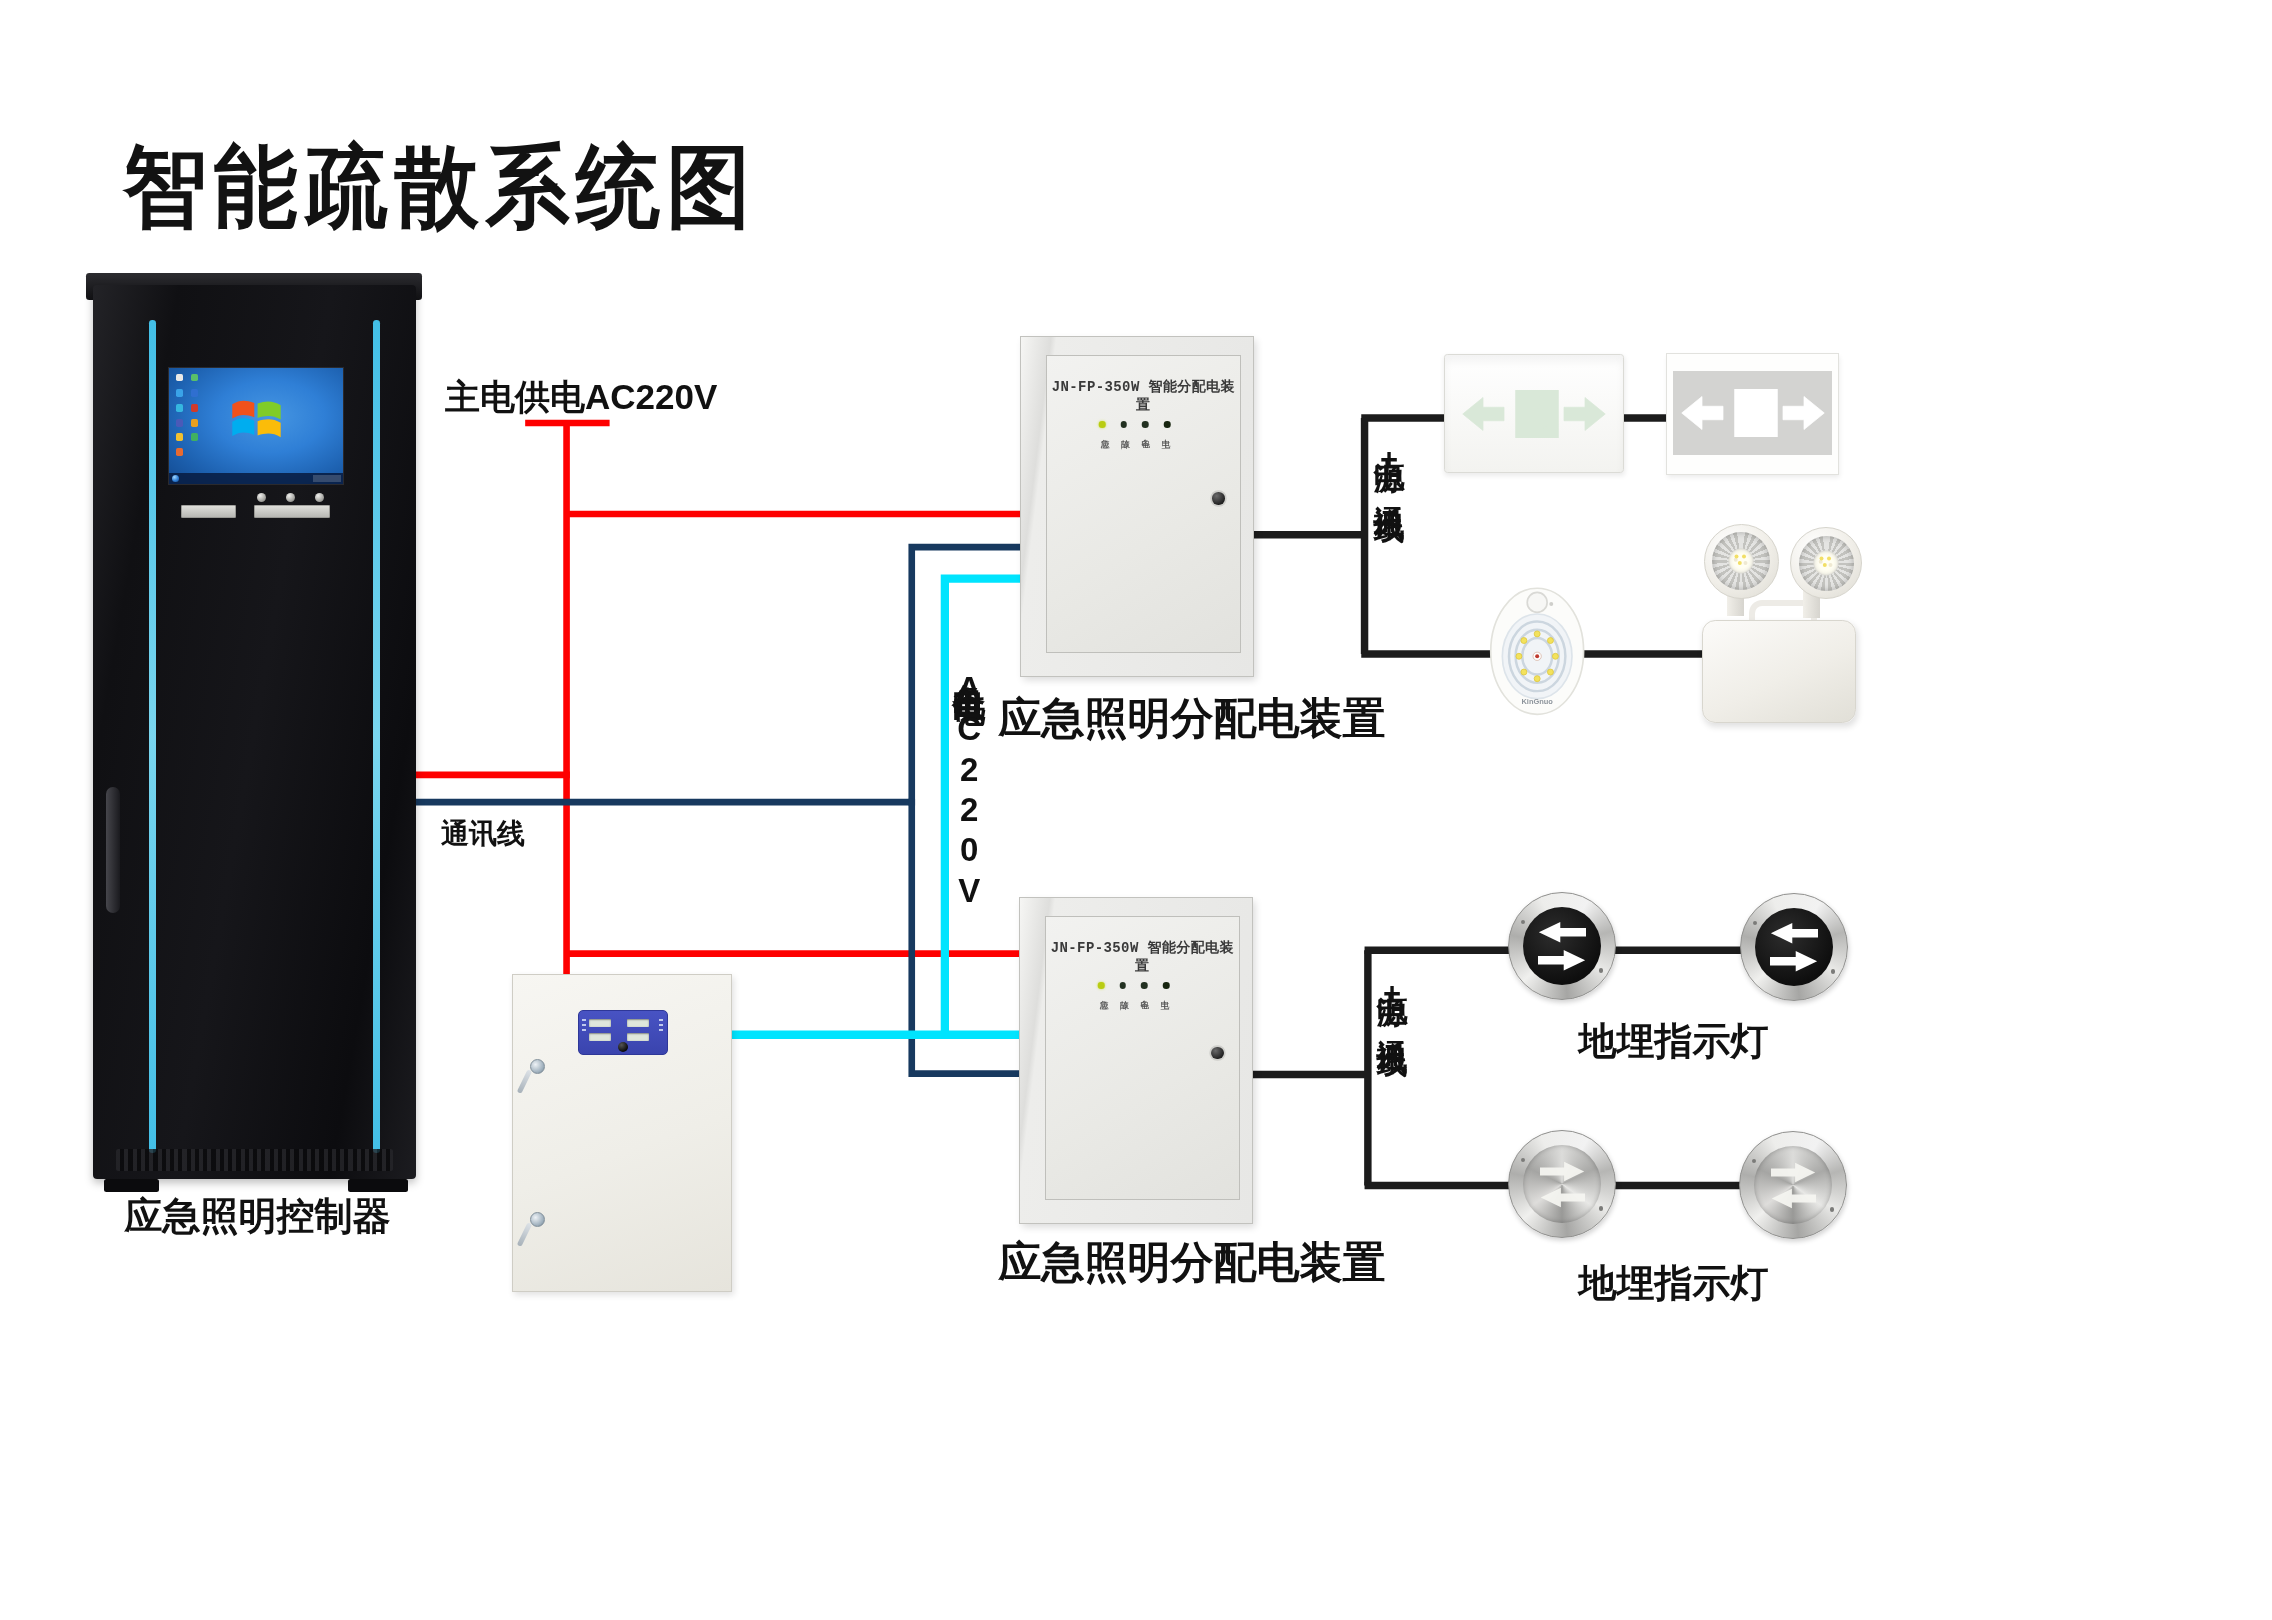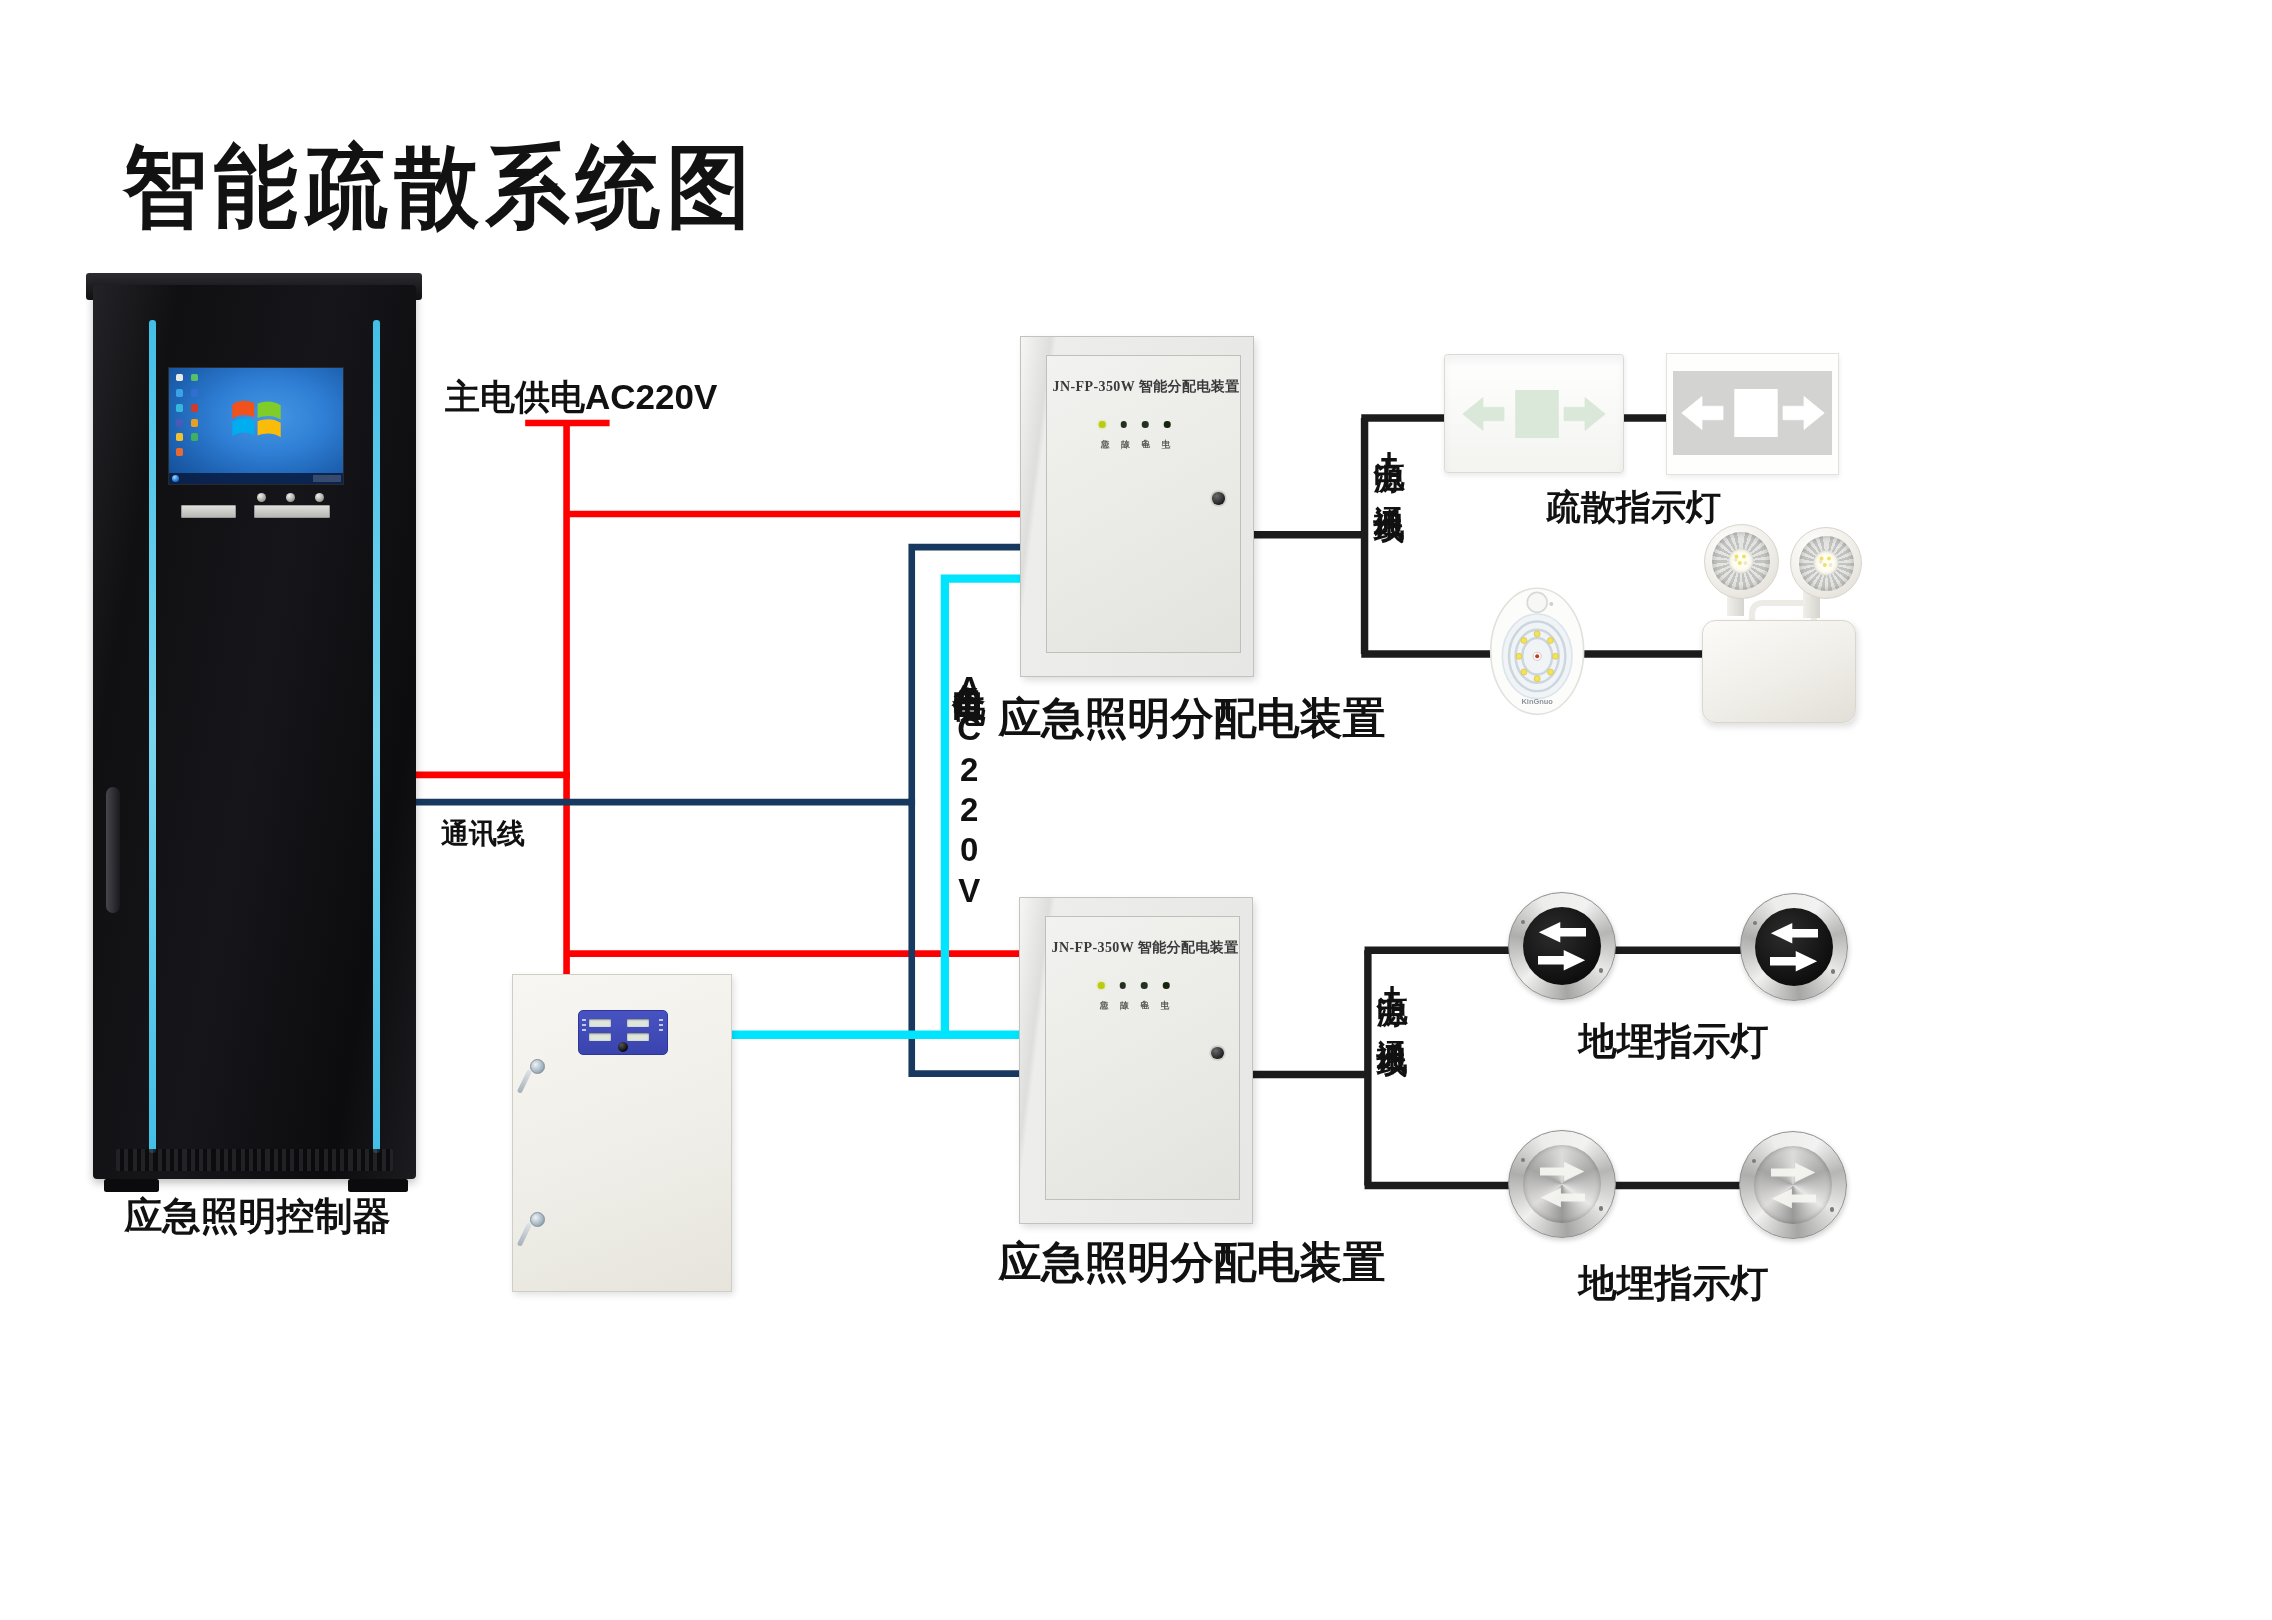--- a/index.html
+++ b/index.html
@@ -60,22 +60,22 @@
         background:radial-gradient(circle at 35% 35%,#eef2f6,#9fb0bd 65%,#6e7e8a);border:0.8px solid #82909b;}
   .psu-key{position:absolute;left:9px;width:5px;height:25px;border-radius:2.5px;transform:rotate(26deg);
         background:linear-gradient(#dde2e7,#a7b1b9);}
 
   
   .dbox{position:absolute;left:1020px;width:232px;z-index:2;
         background:linear-gradient(97deg,#f6f6f4 0%,#dededc 11%,#ededeb 13%,#e7e7e5 100%);
         border:0.8px solid #c2c2be;box-shadow:2.5px 4.1px 7.5px rgba(0,0,0,.14);}
   .dbox-door{position:absolute;left:25px;top:18px;right:12.4px;bottom:23px;border:1.7px solid #bfbfbb;
         background:linear-gradient(150deg,#f2f2f0 0%,#e9e9e5 60%,#e2e2de 100%);}
-  .dbox-title{position:absolute;left:0;right:0;top:21.5px;text-align:right;
-        font-family:Liberation Serif, serif;font-weight:bold;
+  .dbox-title{position:absolute;left:0;right:0;top:21.5px;text-align:center;
+        font-family:Liberation Mono, monospace;font-weight:bold;
         font-size:14px;color:#3a3a3a;letter-spacing:0.4px;}
   .dbox-leds{position:absolute;left:50%;top:65px;transform:translateX(-62%);display:flex;gap:15px;}
   .led{width:6.6px;height:6.6px;border-radius:50%;background:#233121;}
   .led.on{background:#b9cc12;box-shadow:0 0 2.5px #cde04a;}
   .led.dim{background:#17250f;}
   .dbox-ind{position:absolute;left:50%;top:76px;transform:translateX(-62%);display:flex;gap:10.8px;}
   .dbox-ind span{writing-mode:vertical-rl;text-orientation:upright;font-size:9px;line-height:1.05;color:#4c4c4c;}
   .dbox-lock{position:absolute;right:15px;top:46%;width:12.4px;height:12.4px;border-radius:50%;
         background:radial-gradient(circle at 35% 30%,#6a6a6a,#222 70%);box-shadow:0 0 0 1.7px #cfcfcb;}
 
@@ -358,18 +358,17 @@
   </div>
 
   <div class="lbl" style="left:445px;top:374px;font-size:35px">主电供电AC220V</div>
   <div class="lbl" style="left:441px;top:815px;font-size:28px">通讯线</div>
   <div class="lbl vert" style="left:952px;top:657px;font-size:33px">备电供电AC220V</div>
   <div class="lbl" style="left:92px;top:1191px;width:331px;text-align:center;font-size:38px">应急照明控制器</div>
   <div class="lbl" style="left:960px;top:690px;width:464px;text-align:center;font-size:43px">应急照明分配电装置</div>
   <div class="lbl" style="left:960px;top:1234px;width:464px;text-align:center;font-size:43px">应急照明分配电装置</div>
   <div class="lbl vert" style="left:1373px;top:435px;font-size:31px">电源+通讯线</div>
   <div class="lbl vert" style="left:1376px;top:969px;font-size:31px">电源+通讯线</div>
-  <div class="lbl" style="left:1468px;top:484px;width:331px;text-align:center;font-size:35px">疏散指示灯</div>
   <div class="lbl" style="left:1508px;top:1016px;width:331px;text-align:center;font-size:38px">地埋指示灯</div>
   <div class="lbl" style="left:1508px;top:1258px;width:331px;text-align:center;font-size:38px">地埋指示灯</div>
 
 </div>
 
 
 </body></html>

